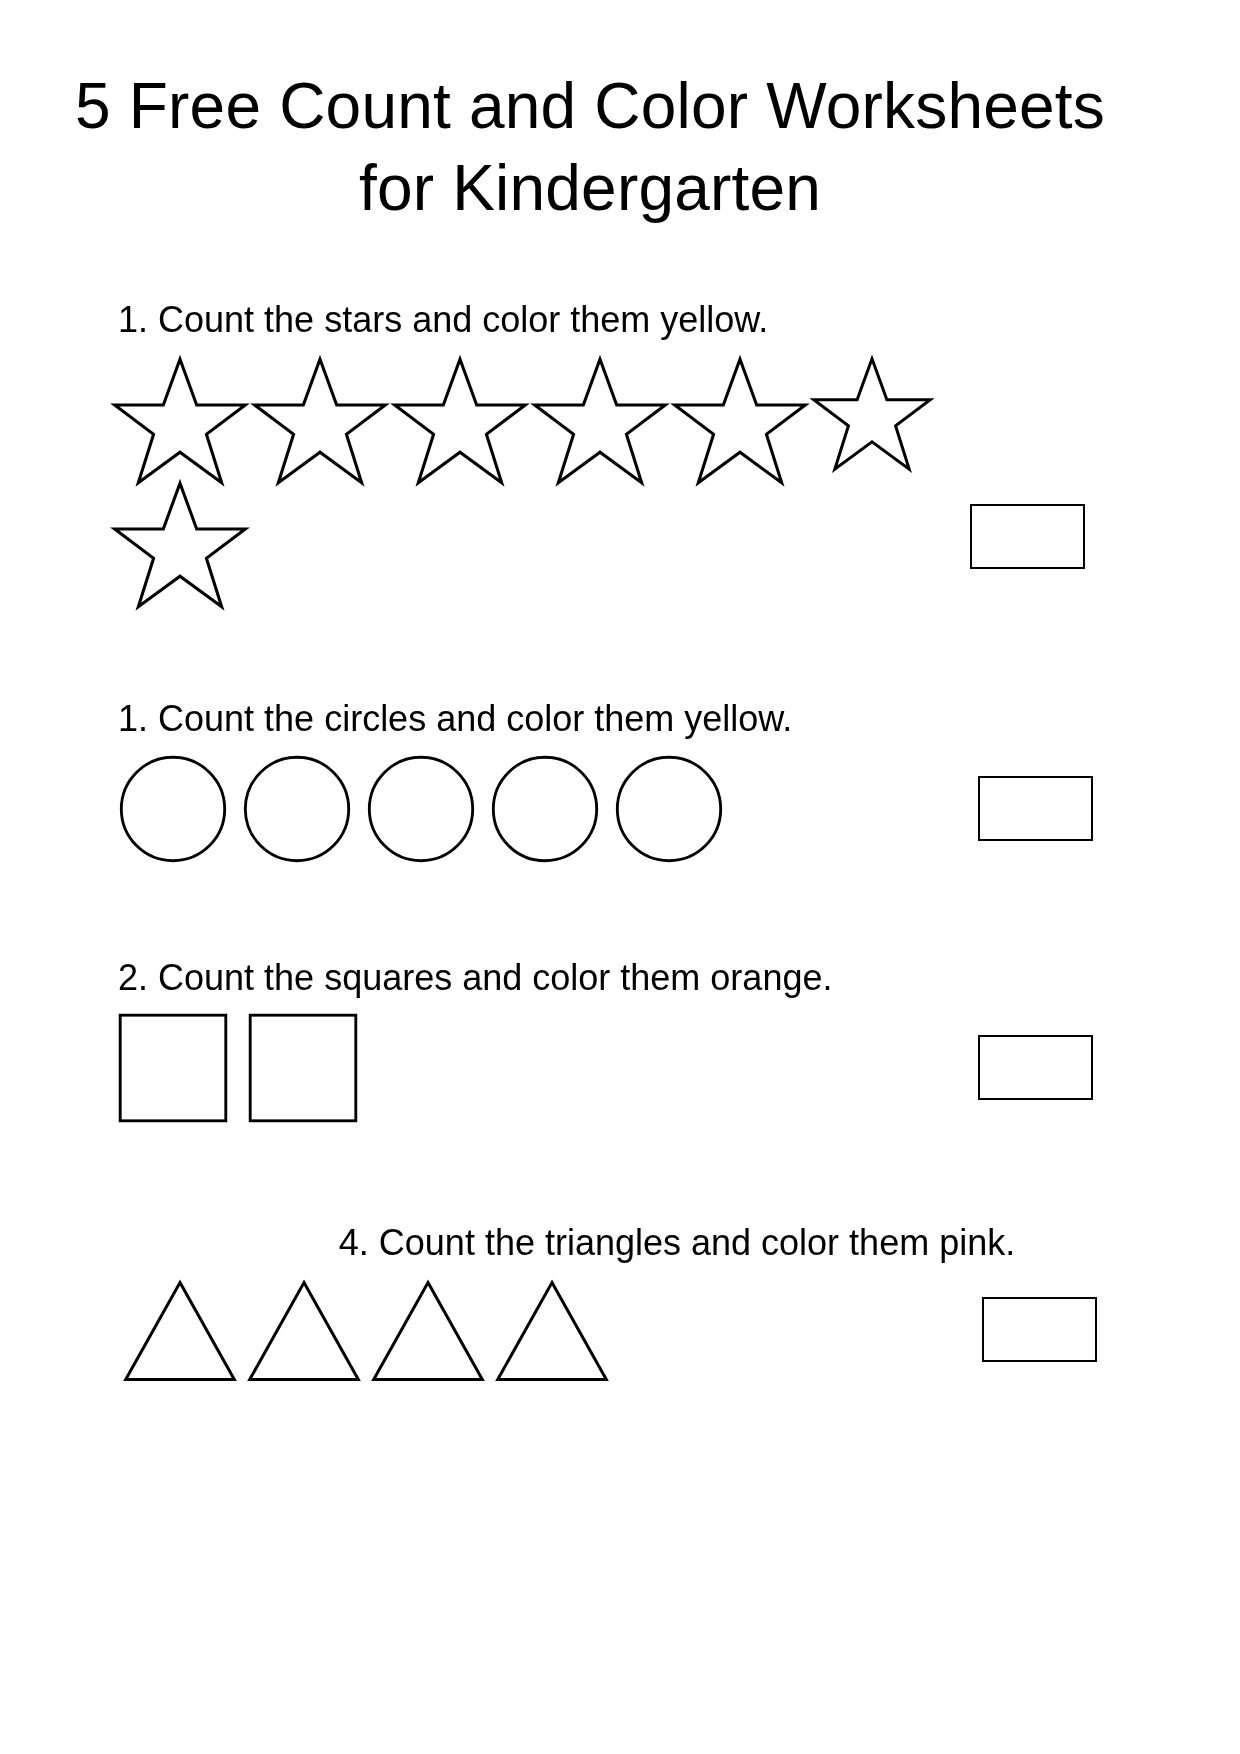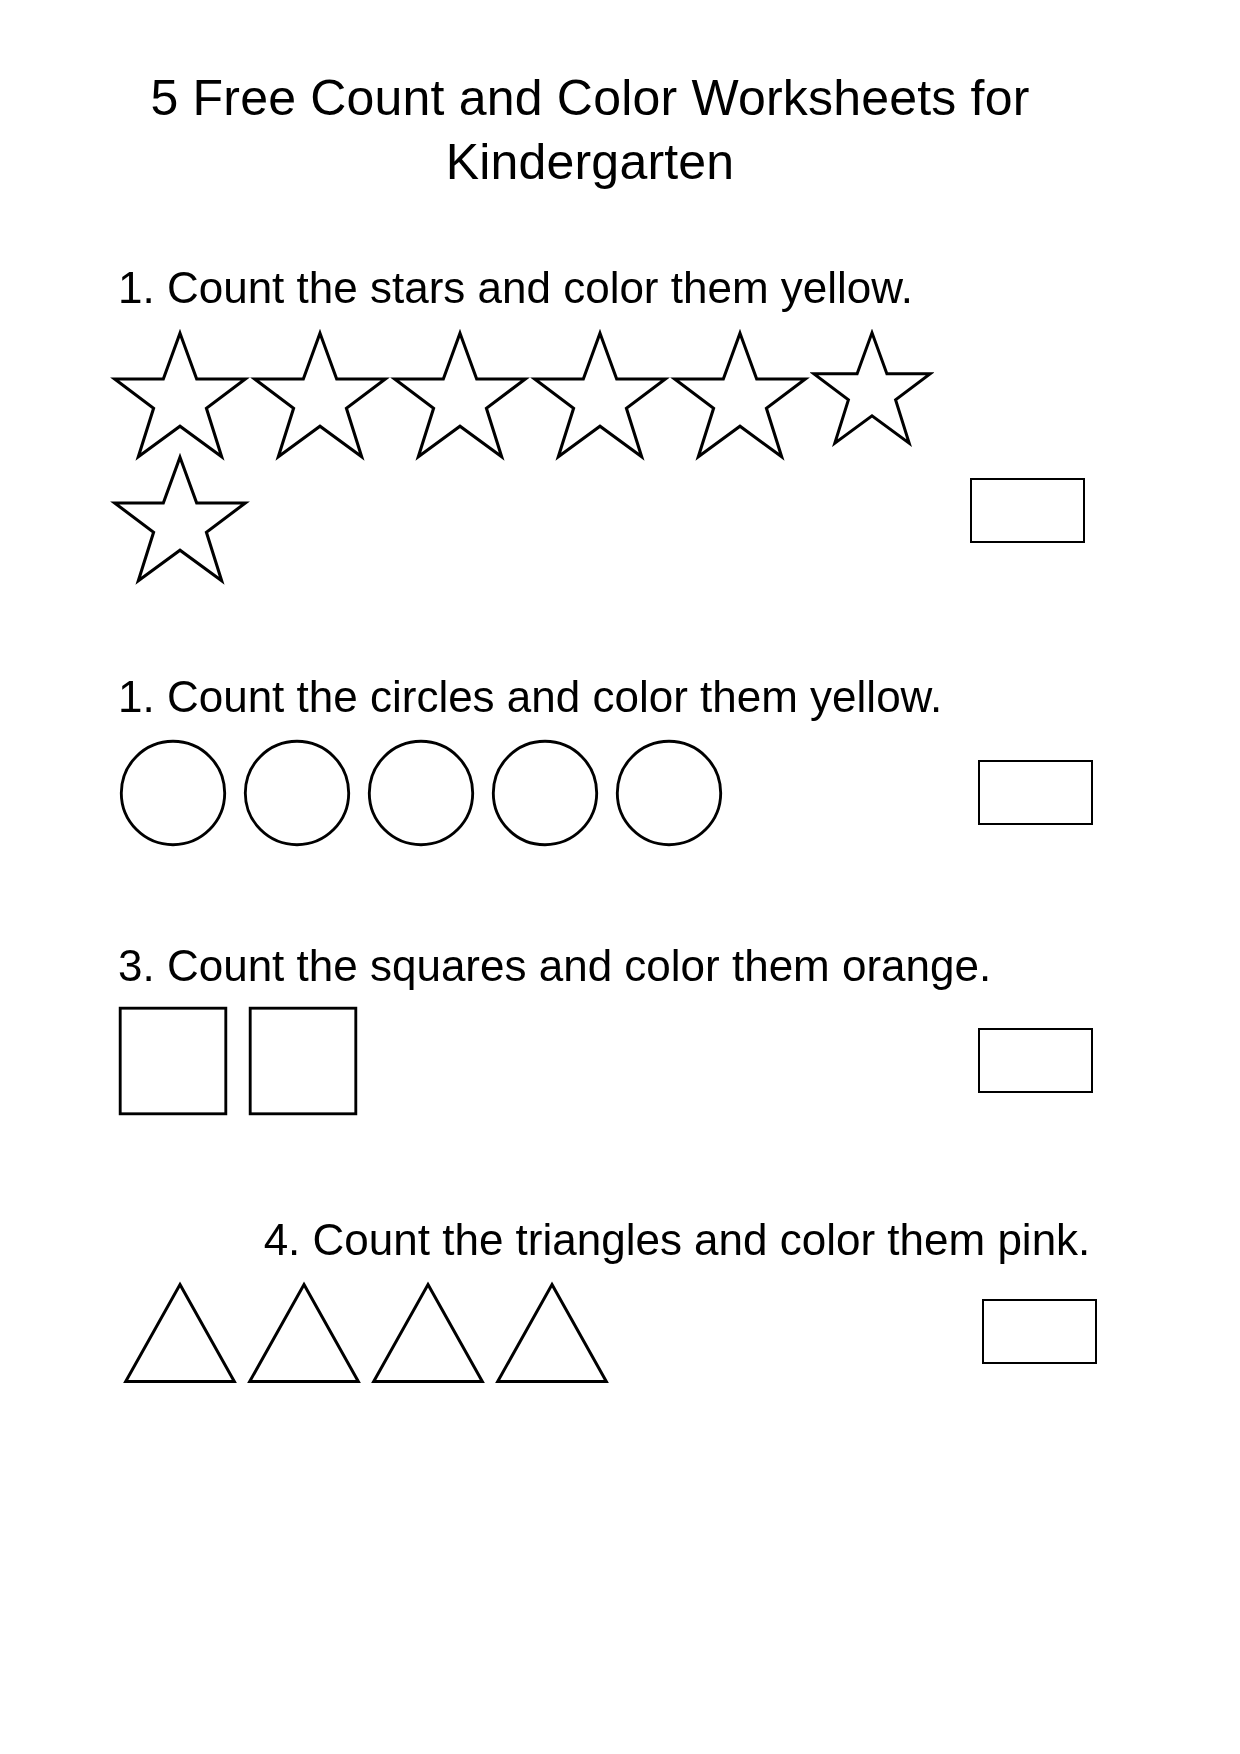--- a/index.html
+++ b/index.html
@@ -17,35 +17,35 @@
   }
   .page {
     width: 1240px;
     height: 1754px;
     position: relative;
     box-sizing: border-box;
     padding: 0;
   }
   .title {
     text-align: center;
-    font-size: 50px;
+    font-size: 64px;
     font-weight: 400;
     line-height: 1.28;
     margin: 0;
     padding-top: 66px;
     padding-left: 50px;
     padding-right: 110px;
     letter-spacing: 0.2px;
   }
   .task {
     position: relative;
     padding-left: 118px;
   }
   .task-label {
-    font-size: 44px;
+    font-size: 36px;
     line-height: 1.2;
     margin: 0 4px 14px 0;
   }
   .shape-row {
     position: relative;
     display: flex;
     align-items: flex-start;
   }
   .shape-wrap {
     display: block;
@@ -146,21 +146,21 @@
       <span class="shape-wrap">
         <svg width="110" height="110" viewBox="0 0 100 100">
             <circle cx="50" cy="50" r="47" fill="#ffffff" stroke="#000000" stroke-width="2.6"></circle>
           </svg>
       </span>
       <span class="answer-box" style="left: 860px; top: 22px;"></span>
     </div>
   </div>
 
   <div class="task sec3">
-    <p class="task-label">3. Count the squares and color them orange.</p>
+    <p class="task-label">2. Count the squares and color them orange.</p>
     <div class="shape-row square-row">
       <span class="shape-wrap">
         <svg width="110" height="110" viewBox="0 0 100 100">
             <rect x="2" y="2" width="96" height="96" fill="#ffffff" stroke="#000000" stroke-width="2.6"></rect>
           </svg>
       </span>
       <span class="shape-wrap">
         <svg width="110" height="110" viewBox="0 0 100 100">
             <rect x="2" y="2" width="96" height="96" fill="#ffffff" stroke="#000000" stroke-width="2.6"></rect>
           </svg>

